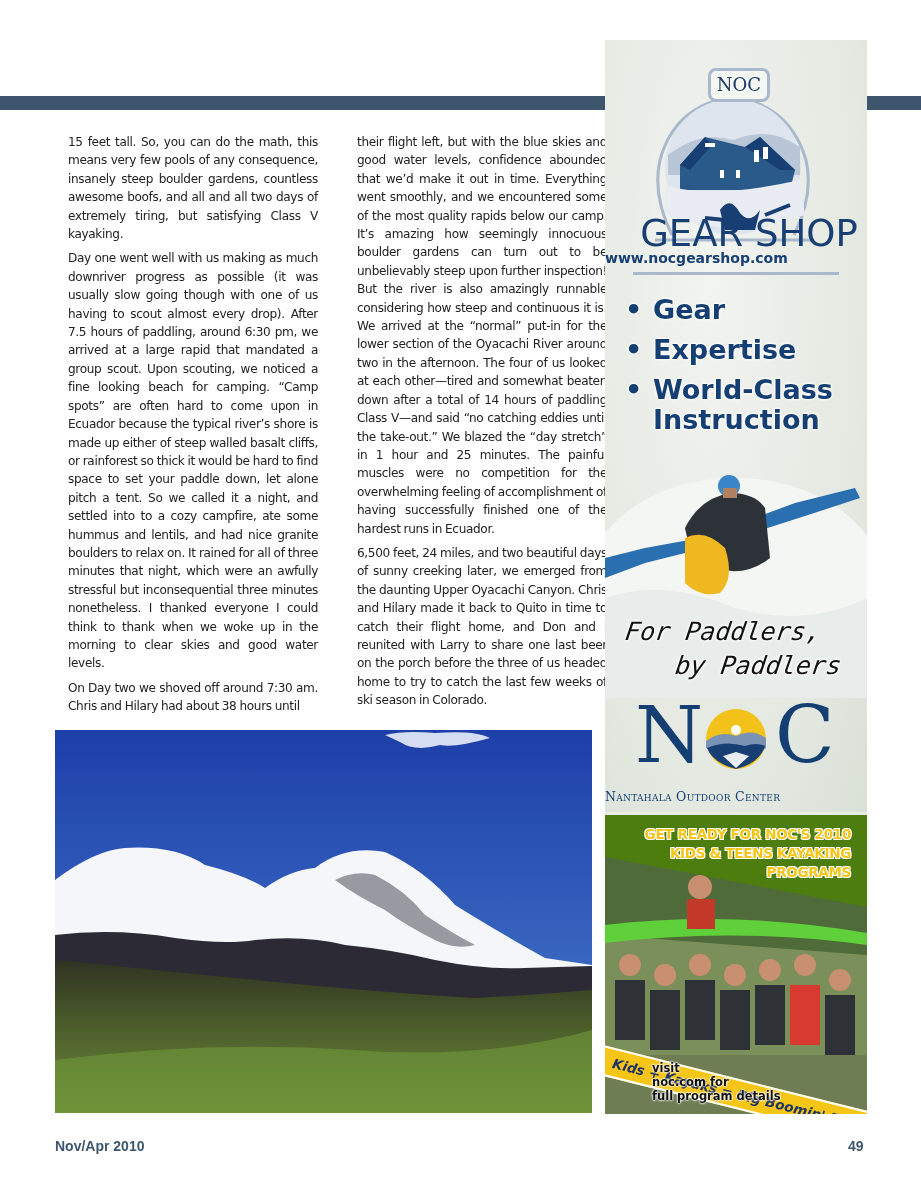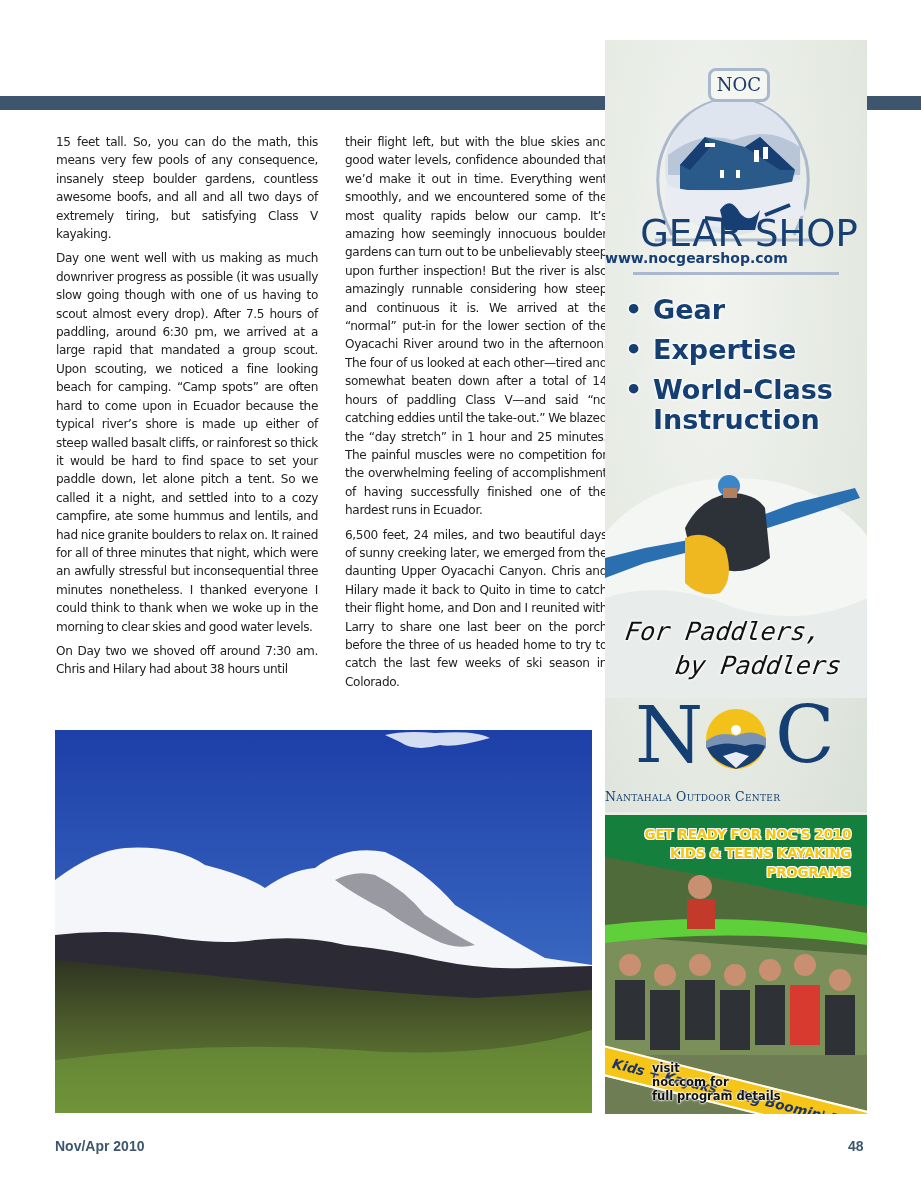--- a/index.html
+++ b/index.html
@@ -1,19 +1,19 @@
 <!DOCTYPE html>
 <html><head>
 <meta charset="utf-8">
 <style>
   html,body{margin:0;padding:0;background:#fff;}
   body{width:921px;height:1196px;position:relative;overflow:hidden;font-family:"DejaVu Sans",sans-serif;}
   .header-bar{position:absolute;top:96px;left:0;width:921px;height:14px;background:#3d566e;}
   .col{position:absolute;top:133px;font-family:"DejaVu Sans",sans-serif;font-size:12.1px;line-height:18.4px;color:#222;text-align:justify;letter-spacing:-0.35px;word-spacing:-0.5px;}
-  .col p{margin:0 0 6px 0;}
+  .col p{margin:0 0 6px 12px;}
   .col1{left:56px;width:262px;}
   .col2{left:345px;width:262px;}
   .photo{position:absolute;left:55px;top:730px;width:537px;height:383px;overflow:hidden;}
   .footer-left,.footer-right{position:absolute;top:1138px;font-family:"Liberation Sans",sans-serif;font-size:14px;font-weight:bold;color:#3d566e;}
   .footer-left{left:55px;}
   .footer-right{left:848px;}
   
   .ad{position:absolute;left:605px;top:40px;width:262px;height:1074px;background:#e9ede6;overflow:hidden;}
   .ad-top{position:absolute;left:0;top:0;width:262px;height:772px;background:radial-gradient(ellipse at 40% 30%,#f2f4f0 0%,#e3e8e0 70%,#d9e0d6 100%);}
   .noc-badge{position:absolute;left:103px;top:28px;width:56px;height:28px;border:3px solid #a9b8cc;border-radius:8px;background:#f4f6f2;text-align:center;font-family:"DejaVu Serif",serif;font-size:18px;line-height:28px;color:#1f3a66;}
@@ -25,21 +25,21 @@
   .bullets .b{display:flex;}
   .bullets .dot{width:28px;}
   .bullets .inst{padding-left:28px;margin-top:-10px;}
   .kayak-photo{position:absolute;left:0;top:408px;width:262px;height:250px;}
   .tagline{position:absolute;left:18px;top:575px;font-family:"DejaVu Sans Mono",monospace;font-style:italic;font-size:25px;line-height:34px;color:#111;text-shadow:0 0 3px #fff,0 0 3px #fff,0 0 4px #fff;transform:skewX(-8deg);}
   .tagline .l2{padding-left:55px;}
   .noc-big{position:absolute;top:655px;font-family:"DejaVu Serif",serif;font-size:78px;color:#153f72;line-height:80px;}
   .noc-N{left:30px;}
   .noc-C{left:170px;}
   .noc-full{position:absolute;left:0;width:268px;top:749px;text-align:left;font-family:"DejaVu Serif",serif;font-size:12.5px;font-variant:small-caps;color:#153f72;letter-spacing:0.3px;}
-  .kids{position:absolute;left:0;top:775px;width:262px;height:299px;background:#15803d;overflow:hidden;}
+  .kids{position:absolute;left:0;top:775px;width:262px;height:299px;background:#4d7c0f;overflow:hidden;}
   .kids-photo{position:absolute;left:0;top:0;width:262px;height:299px;}
   .kids-head{position:absolute;right:16px;top:10px;text-align:right;font-family:"DejaVu Sans",sans-serif;font-weight:bold;font-size:13.5px;line-height:19px;color:#f5c518;text-shadow:1px 1px 0 #fff,-1px -1px 0 #fff,1px -1px 0 #fff,-1px 1px 0 #fff;letter-spacing:-0.3px;}
   .kids-banner{position:absolute;left:-10px;top:228px;width:300px;height:26px;background:#f5c518;transform:rotate(14deg);transform-origin:0 0;border-top:2px solid #fff;border-bottom:2px solid #fff;font-family:"DejaVu Sans",sans-serif;font-weight:bold;font-style:italic;font-size:13.5px;line-height:26px;color:#1d3566;text-indent:22px;white-space:nowrap;}
   .kids-visit{position:absolute;left:11px;top:246px;font-family:"DejaVu Sans",sans-serif;font-weight:bold;font-size:11.5px;line-height:14px;color:#111;text-shadow:0 0 2px #fff,0 0 2px #fff,0 0 3px #fff;margin-left:36px;}
 </style>
 </head>
 <body>
 
 <div class="header-bar"></div>
 
@@ -71,21 +71,21 @@
     <path d="M330 5 Q350 0 380 3 Q420 0 435 8 Q400 18 385 15 Q360 22 345 12 Z" fill="#e8eef8" opacity="0.9"></path>
     <path d="M0 150 Q40 120 70 118 Q120 115 150 135 Q190 145 210 158 Q235 140 260 138 Q290 115 330 122 Q370 140 400 175 Q440 200 490 228 L537 235 L537 260 L0 260 Z" fill="#f4f6fa"></path>
     <path d="M280 150 Q300 140 320 145 Q350 160 370 185 Q400 205 420 215 Q400 220 380 210 Q350 195 330 180 Q300 165 280 150 Z" fill="#5a5c66" opacity="0.6"></path>
     <path d="M0 205 Q60 198 120 208 Q170 215 200 210 Q250 205 290 215 Q340 220 380 230 Q430 240 470 238 L537 236 L537 383 L0 383 Z" fill="#2c2a34"></path>
     <path d="M0 230 Q100 240 200 250 Q320 262 420 268 Q480 265 537 260 L537 383 L0 383 Z" fill="url(#ground)"></path>
     <path d="M0 330 Q150 310 300 320 Q430 330 537 300 L537 383 L0 383 Z" fill="#6f9a3a" opacity="0.6"></path>
   </svg>
 </div>
 
 <div class="footer-left">Nov/Apr 2010</div>
-<div class="footer-right">48</div>
+<div class="footer-right">49</div>
 
 <div class="ad">
   <div class="ad-top"></div>
 
   <svg class="logo-circle" viewBox="0 0 166 160">
     <path d="M22 150 Q2 110 10 75 Q25 20 83 12 Q140 20 156 75 Q164 110 144 150" fill="none" stroke="#a9b8cc" stroke-width="3"></path>
     <circle cx="83" cy="82" r="68" fill="#dfe5ee"></circle>
     <path d="M18 70 Q50 45 83 55 Q120 40 150 62 L150 90 L18 90 Z" fill="#b9c6d8"></path>
     <path d="M30 80 L55 52 L95 62 L110 52 L145 85 L140 105 L30 105 Z" fill="#2a5a8a"></path>
     <path d="M30 80 L55 52 L62 60 L40 85 Z" fill="#173f73"></path>

